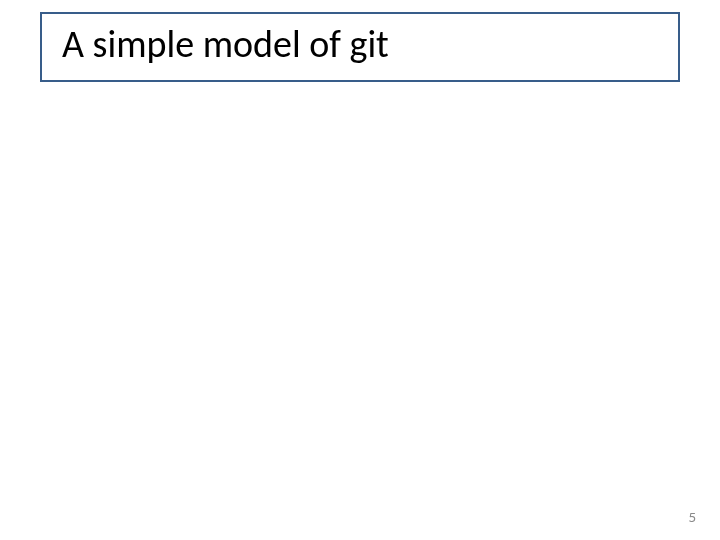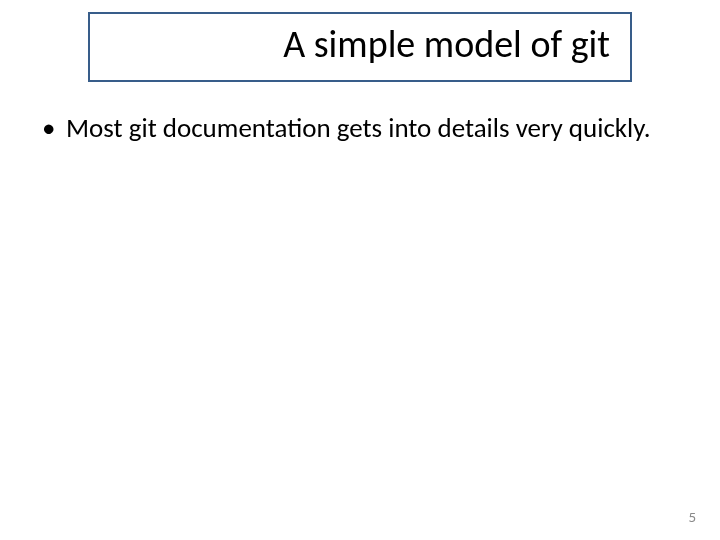--- a/index.html
+++ b/index.html
@@ -7,22 +7,22 @@
   .slide {
     width: 720px;
     height: 540px;
     position: relative;
     padding: 12px 30px 20px 30px;
   }
   .title-box {
     border: 2px solid #385d8a;
     padding: 10px 20px 14px 20px;
     margin: 0 auto 30px auto;
-    width: 544px;
-    text-align: right;
+    width: 640px;
+    text-align: left;
   }
   .title-text {
     font-size: 38px;
     font-weight: 400;
     color: #000;
     line-height: 1.1;
   }
   .body {
     padding: 0 4px;
   }
@@ -54,17 +54,16 @@
 </style>
 </head>
 <body>
 
 <div class="slide">
   <div class="title-box">
     <div class="title-text">A simple model of git</div>
   </div>
   <div class="body">
     <ul class="bullet-list">
-      <li class="bullet-item">Most git documentation gets into details very quickly.</li>
     </ul>
   </div>
   <div class="page-number">5</div>
 </div>
 
 </body></html>

